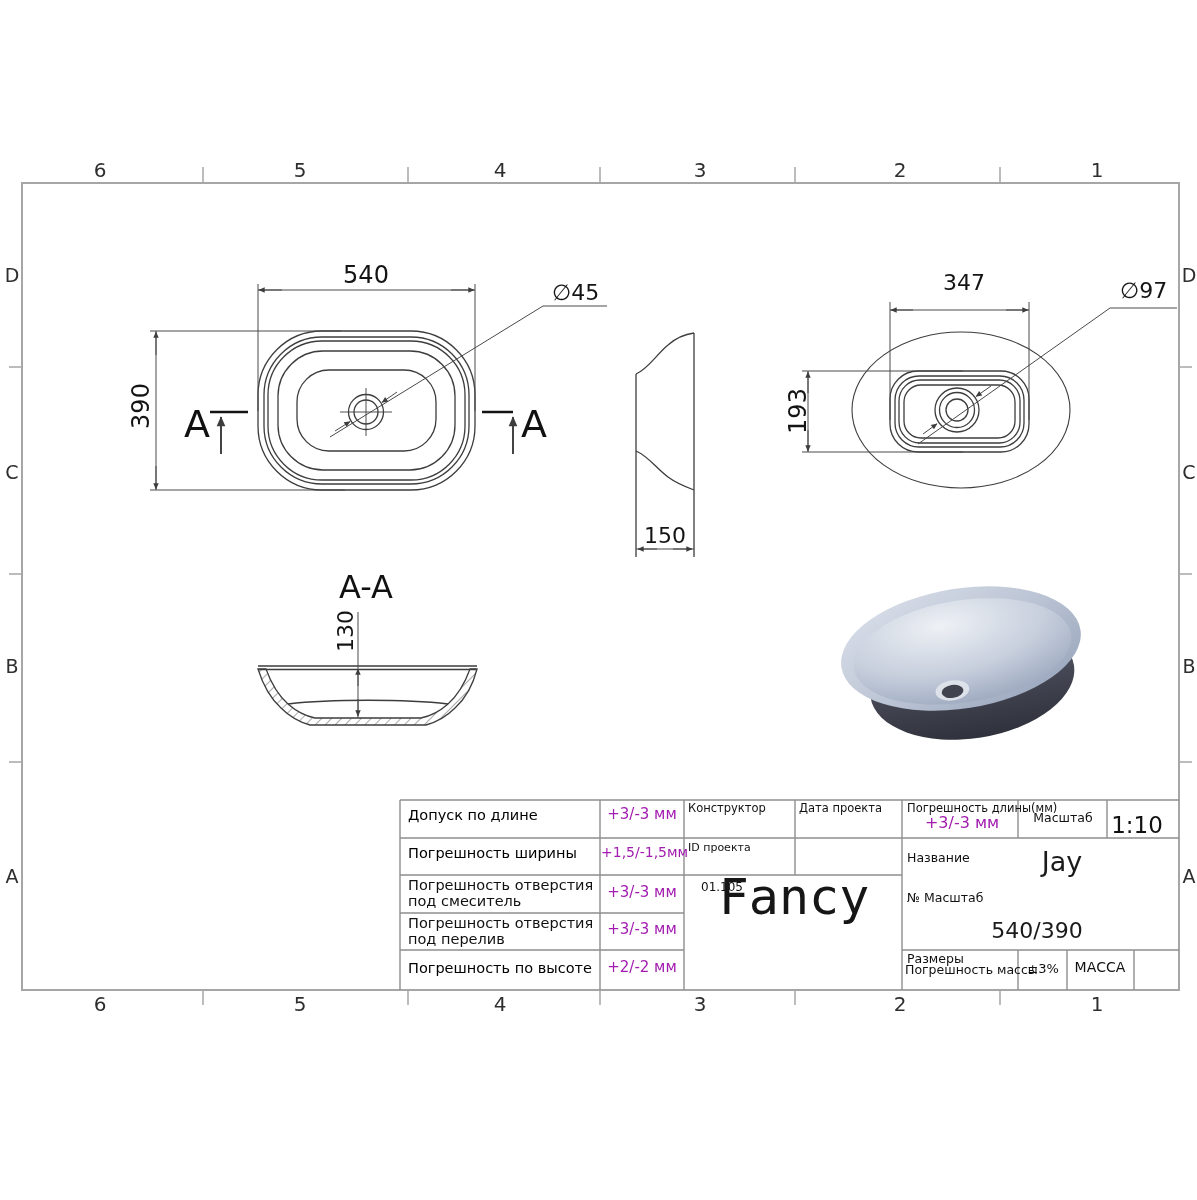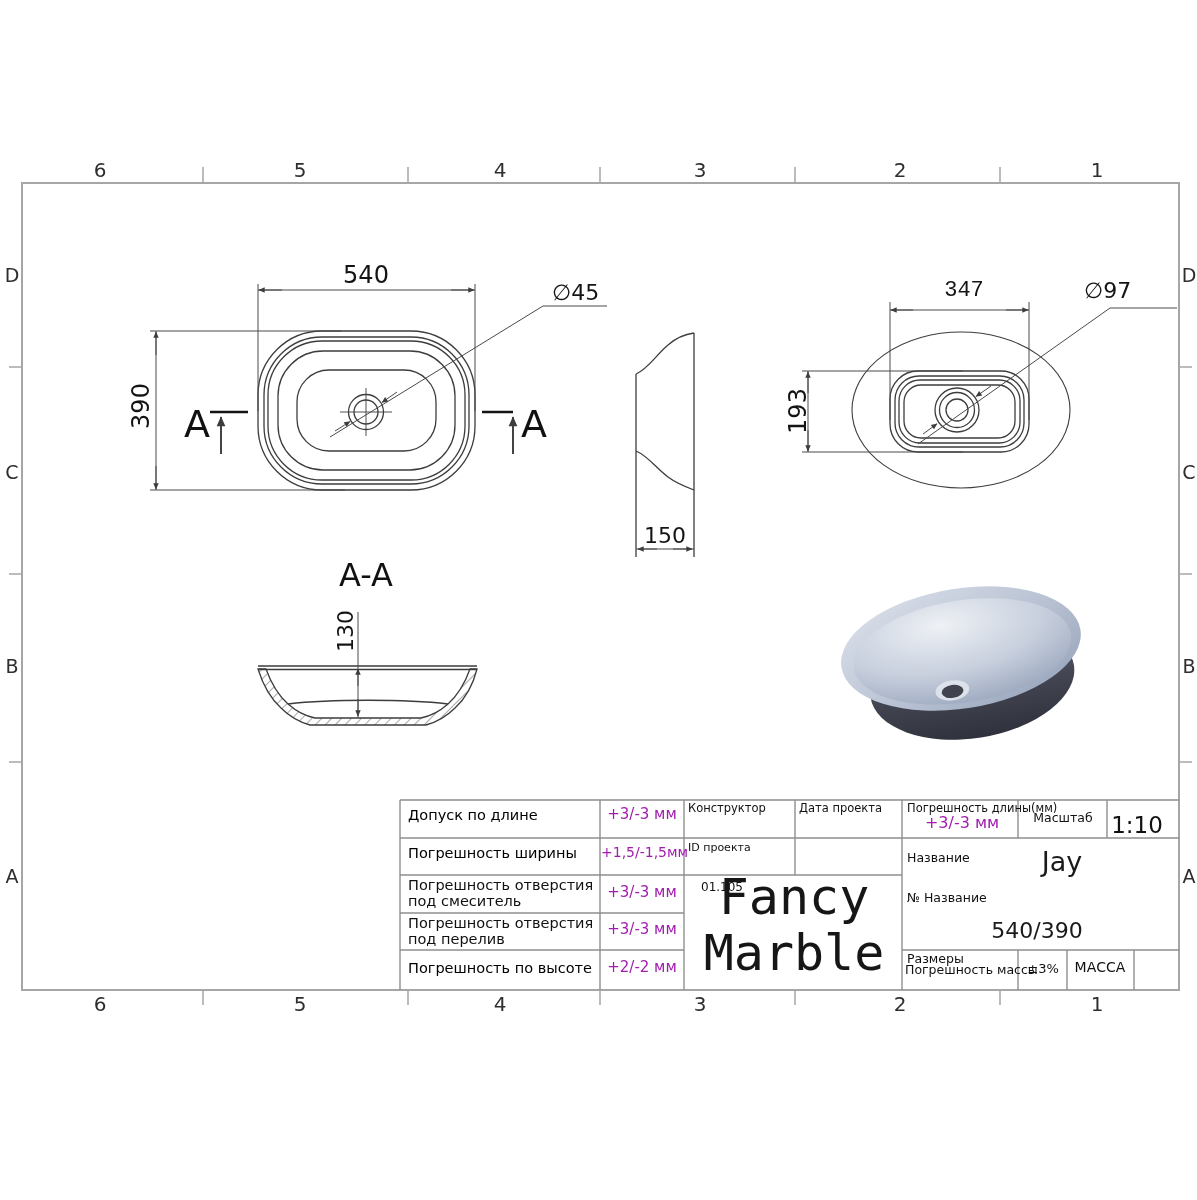--- a/index.html
+++ b/index.html
@@ -7,21 +7,21 @@
          font-family:"DejaVu Sans",sans-serif;color:#1a1a1a;}
   .sheet svg{position:absolute;left:0;top:0;z-index:1;}
   .txt{position:absolute;z-index:2;white-space:nowrap;}
   .ctr{text-align:center;}
   .zone{font-size:20px;line-height:24px;color:#2e2e2e;}
   .zletter{font-size:19px;line-height:22px;color:#2e2e2e;}
   .dim{font-size:22px;line-height:26px;color:#141414;}
   .dim-lg{font-size:24px;line-height:26px;}
   .rot{transform:rotate(-90deg);transform-origin:center;}
   .secA{font-size:38px;line-height:40px;font-weight:400;color:#111;}
-  .secTitle{font-size:32px;line-height:34px;color:#111;}
+  .secTitle{font-size:32px;line-height:34px;color:#111;margin-top:12px;}
   .tl{font-size:14.5px;line-height:16px;color:#000000;}
   .tl2{font-size:14.5px;line-height:15.5px;color:#111;}
   .tv{font-size:15px;line-height:17px;color:#a21caf;}
   .th{font-size:11.5px;line-height:13px;color:#111;}
   .tb-big{font-size:23px;line-height:25px;color:#111;}
   .brand{font-family:"DejaVu Sans Mono",monospace;font-weight:400;font-size:50px;line-height:54px;color:#161616;}
 </style>
 </head>
 <body>
 
@@ -175,23 +175,23 @@
   <div class="txt zletter ctr" style="left:1181px;top:461px;width:16px;">C</div>
   <div class="txt zletter ctr" style="left:1181px;top:655px;width:16px;">B</div>
   <div class="txt zletter ctr" style="left:1181px;top:865px;width:16px;">A</div>
 
   <div class="txt dim dim-lg ctr" style="left:336px;top:262px;width:60px;">540</div>
   <div class="txt dim dim-lg ctr rot" style="left:111px;top:393px;width:60px;">390</div>
   <div class="txt dim" style="left:552px;top:280px;">∅45</div>
   <div class="txt secA ctr" style="left:177px;top:404px;width:40px;">A</div>
   <div class="txt secA ctr" style="left:514px;top:404px;width:40px;">A</div>
   <div class="txt dim ctr" style="left:635px;top:523px;width:60px;">150</div>
-  <div class="txt dim ctr" style="left:934px;top:278px;width:60px;font-family:Liberation Mono, monospace;">347</div>
+  <div class="txt dim ctr" style="left:934px;top:270px;width:60px;">347</div>
   <div class="txt dim dim-lg ctr rot" style="left:768px;top:398px;width:60px;">193</div>
-  <div class="txt dim" style="left:1084px;top:278px;text-align:right;">∅97</div>
+  <div class="txt dim" style="left:1120px;top:278px;text-align:right;">∅97</div>
   <div class="txt secTitle ctr" style="left:316px;top:558px;width:100px;">A-A</div>
   <div class="txt dim ctr rot" style="left:316px;top:618px;width:60px;">130</div>
 
   <div class="txt tl" style="left:408px;top:807px;">Допуск по длине</div>
   <div class="txt tv ctr" style="left:601px;top:806px;width:82px;">+3/-3 мм</div>
   <div class="txt tl" style="left:408px;top:845px;">Погрешность ширины</div>
   <div class="txt tv ctr" style="left:601px;top:844px;width:82px;font-size:14px;">+1,5/-1,5мм</div>
   <div class="txt tl2" style="left:408px;top:878px;">Погрешность отверстия</div>
   <div class="txt tl2" style="left:408px;top:894px;">под смеситель</div>
   <div class="txt tv ctr" style="left:601px;top:884px;width:82px;">+3/-3 мм</div>
@@ -204,23 +204,22 @@
   <div class="txt th" style="left:688px;top:802px;">Конструктор</div>
   <div class="txt th" style="left:799px;top:802px;">Дата проекта</div>
   <div class="txt th" style="left:688px;top:841px;font-size:11px;">ID проекта</div>
   <div class="txt th" style="left:701px;top:853px;font-size:12px;margin-top:28px;">01.105</div>
   <div class="txt th" style="left:907px;top:802px;">Погрешность длины(мм)</div>
   <div class="txt tv ctr" style="left:912px;top:814px;width:100px;font-size:16px;">+3/-3 мм</div>
   <div class="txt th ctr" style="left:1022px;top:811px;width:82px;font-size:12.5px;">Масштаб</div>
   <div class="txt tb-big ctr" style="left:1109px;top:805px;width:56px;margin-top:8px;">1:10</div>
   <div class="txt th" style="left:907px;top:851px;font-size:12.5px;">Название</div>
   <div class="txt ctr" style="left:1012px;top:847px;width:100px;font-size:27px;line-height:30px;">Jay</div>
-  <div class="txt th" style="left:907px;top:891px;font-size:12.5px;">№ Название</div>
+  <div class="txt th" style="left:907px;top:891px;font-size:12.5px;">№ Масштаб</div>
   <div class="txt th" style="left:907px;top:928px;font-size:12.5px;margin-top:24px;">Размеры</div>
   <div class="txt ctr" style="left:977px;top:918px;width:120px;font-size:22px;line-height:25px;">540/390</div>
   <div class="txt th ctr" style="left:905px;top:963px;width:112px;font-size:12.5px;">Погрешность массы</div>
   <div class="txt th ctr" style="left:1019px;top:962px;width:48px;font-size:13px;">±3%</div>
   <div class="txt th ctr" style="left:1068px;top:961px;width:64px;font-size:14px;">МАССА</div>
 
   <div class="txt brand ctr" style="left:686px;top:870px;width:216px;">Fancy</div>
-  <div class="txt brand ctr" style="left:686px;top:926px;width:216px;">Marble</div>
 
 </div>
 
 </body></html>

